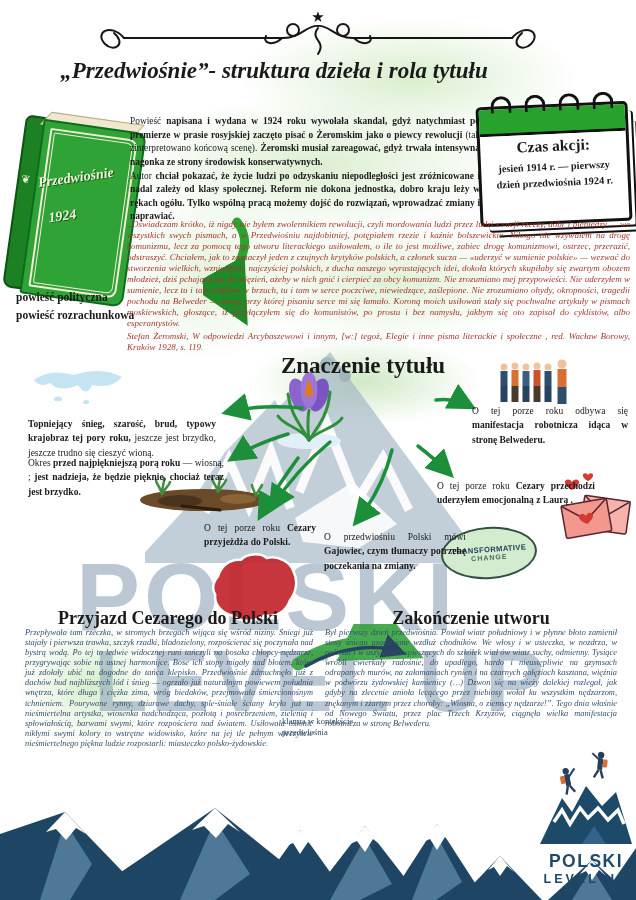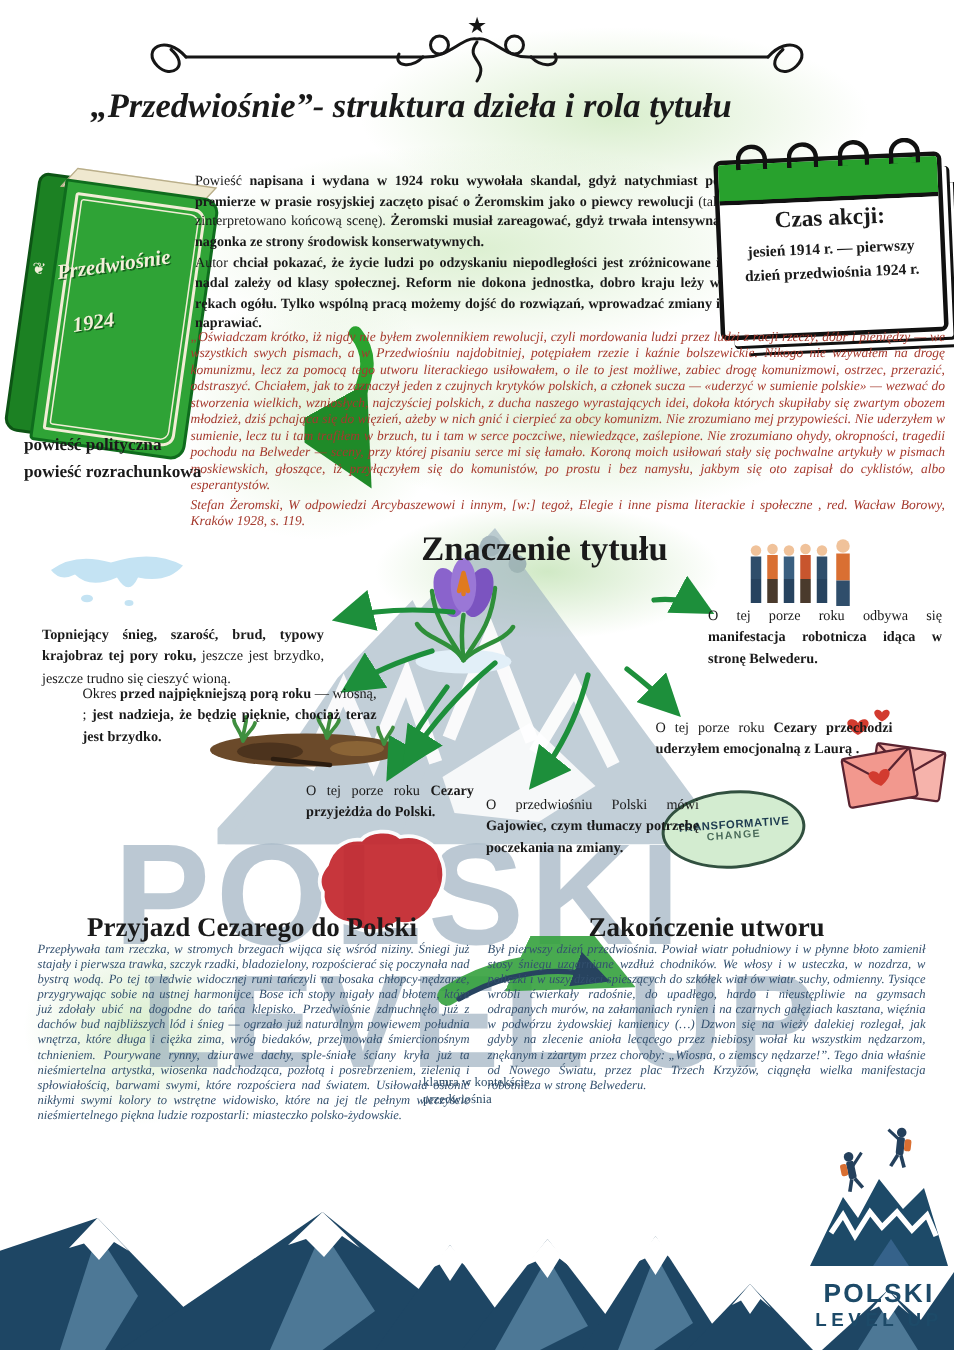--- a/index.html
+++ b/index.html
@@ -50,21 +50,21 @@
   
   .wm-mountain{left:145px;top:348px;width:330px;height:215px;z-index:1;opacity:.62;}
   .wm-line{position:absolute;font-family:"Liberation Sans",sans-serif;font-weight:900;color:rgba(146,167,184,.62);z-index:1;white-space:nowrap;}
   .wm1{left:76px;top:542px;font-size:96px;letter-spacing:4px;}
   .wm2{left:94px;top:630px;font-size:88px;letter-spacing:3px;}
   .meaning-h{left:213px;top:353px;width:300px;text-align:center;font-size:23px;font-weight:bold;z-index:4;}
   .icon{z-index:2;}
   .arrows{left:0;top:350px;width:636px;height:260px;z-index:3;pointer-events:none;}
   .note{position:absolute;font-size:9.5px;line-height:1.5;text-align:justify;z-index:4;}
   .n1{left:28px;top:397px;width:188px;margin-top:20px;}
-  .n2{left:28px;top:456px;width:196px;margin-left:27px;}
+  .n2{left:28px;top:456px;width:196px;}
   .n3{left:204px;top:521px;width:112px;}
   .n4{left:324px;top:530px;width:142px;}
   .n5{left:472px;top:404px;width:156px;}
   .n6{left:437px;top:479px;width:158px;}
   .badge{left:441px;top:527px;width:92px;height:48px;background:#d3ecd0;border:2px solid #31503f;border-radius:50%;
          z-index:4;display:flex;flex-direction:column;align-items:center;justify-content:center;transform:rotate(-4deg);}
   .badge .t1{font-family:"Liberation Sans",sans-serif;font-size:7.5px;font-weight:bold;color:#1d3a4f;letter-spacing:.4px;}
   .badge .t2{font-family:"Liberation Sans",sans-serif;font-size:7px;font-weight:bold;color:#4a6b5a;letter-spacing:1px;}
   .clamp-arrow{left:290px;top:624px;width:145px;height:72px;z-index:4;}
   .clamp-label{left:282px;top:716px;width:88px;font-size:8.6px;line-height:1.3;color:#2e4d68;z-index:4;}

